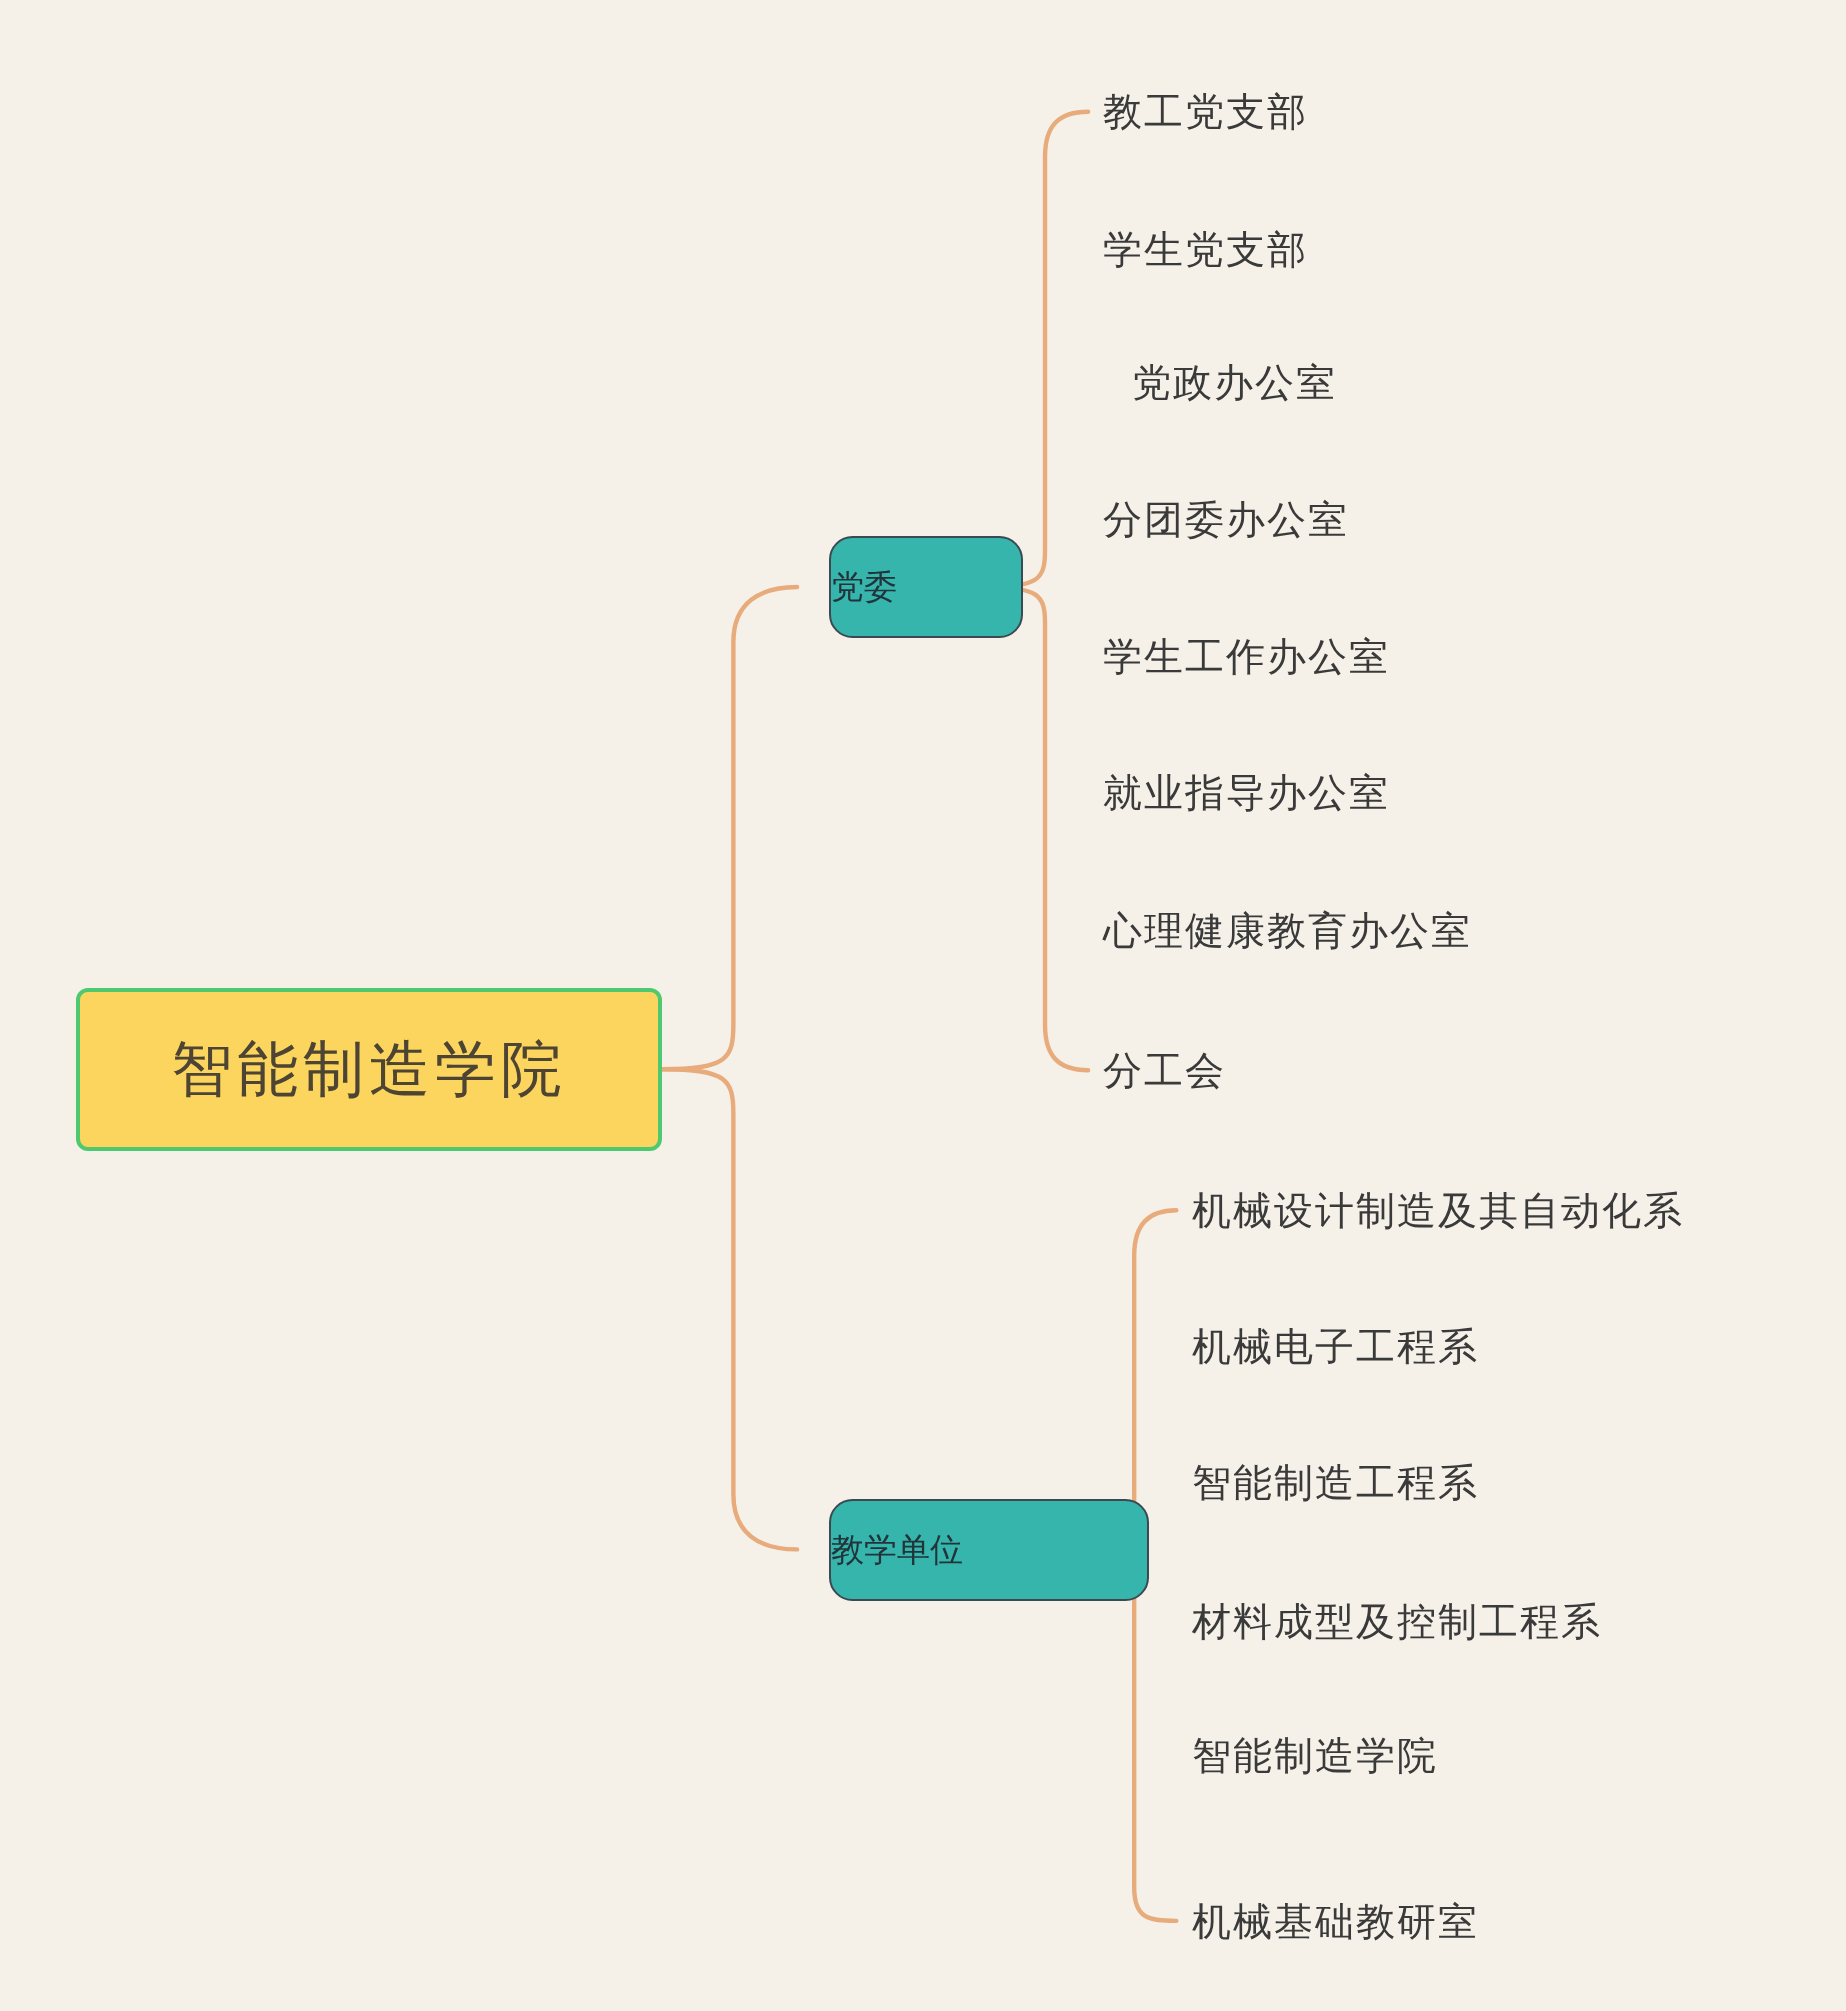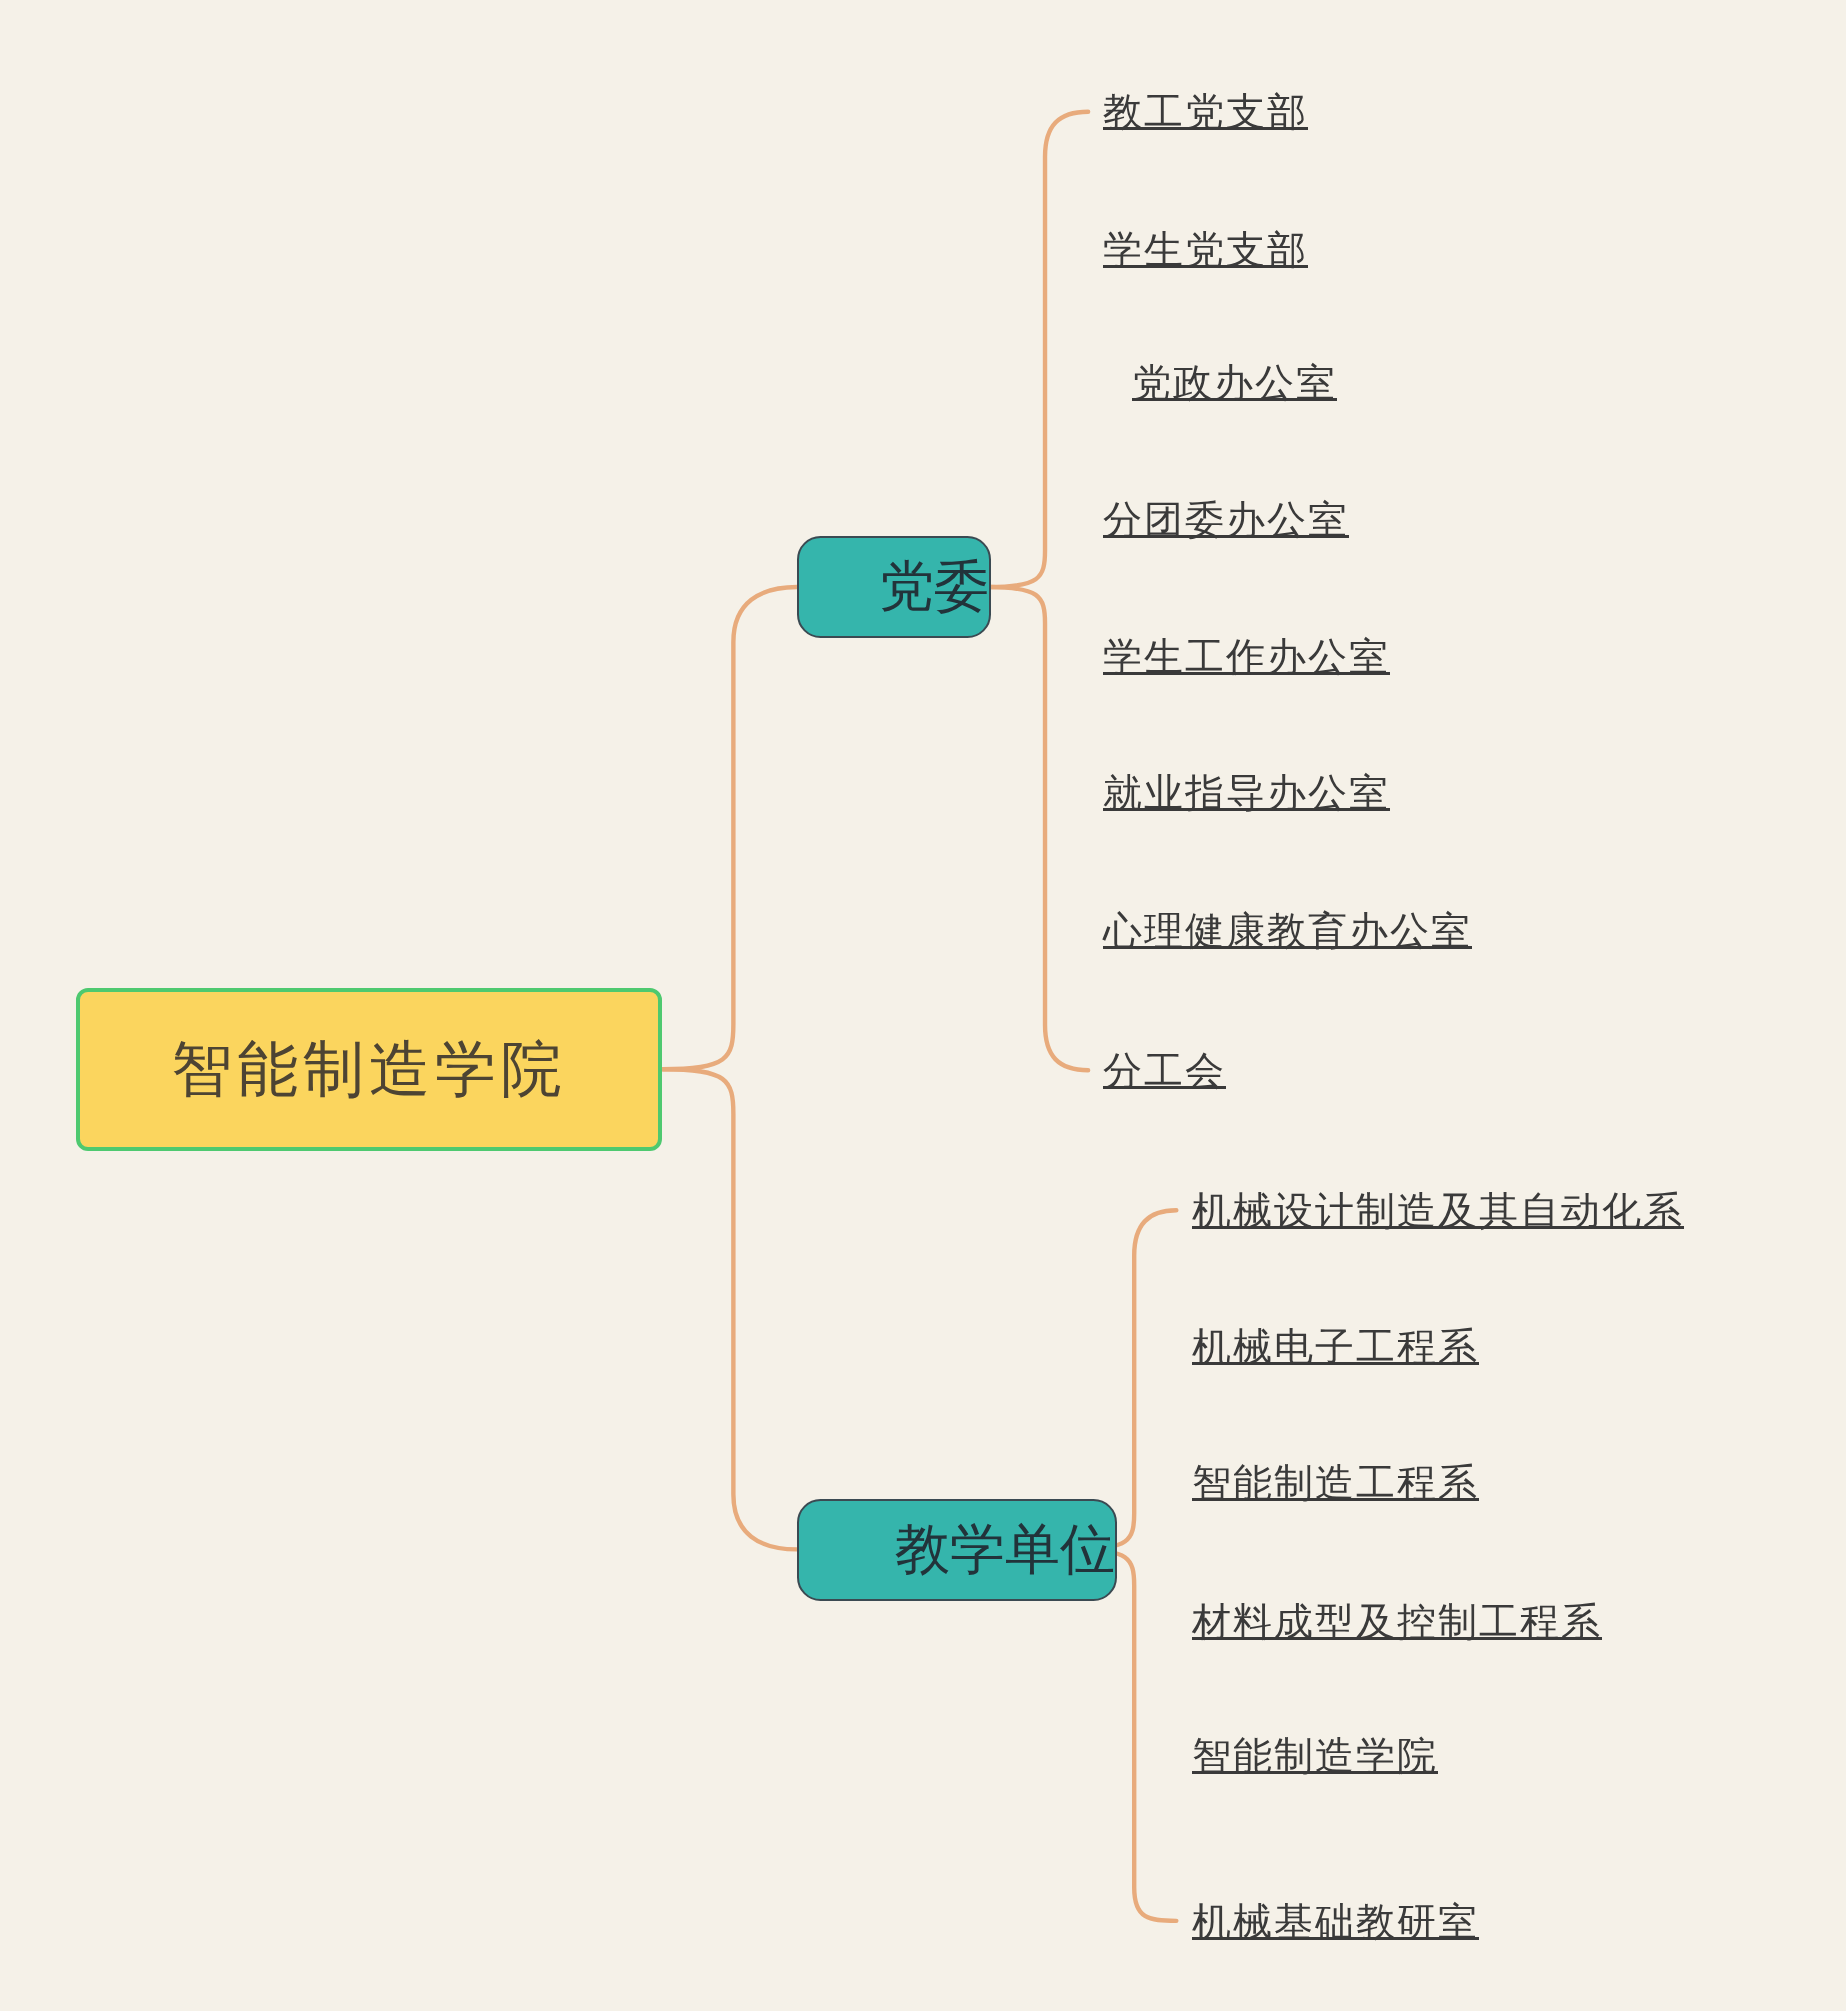--- a/index.html
+++ b/index.html
@@ -33,31 +33,30 @@
     border:4.9px solid var(--root-border);
     border-radius:12px;
     display:flex;align-items:center;justify-content:center;
     font-size:61px;letter-spacing:4.9px;color:var(--root-text);
   }
   .branch-node{
     position:absolute;height:102px;
     background:var(--node-fill);
     border:2.9px solid var(--node-border);
     border-radius:23.5px;
-    display:flex;align-items:center;justify-content:flex-end;
-    font-size:55px;color:var(--node-text);
+    display:flex;align-items:center;justify-content:flex-start;
+    font-size:33px;color:var(--node-text);margin-left:32px;
   }
   .branch-party{left:797px;top:536px;width:194px;}
   .branch-teaching{left:797px;top:1499px;width:320px;}
   .leaf{
     position:absolute;
     font-size:39px;line-height:55px;letter-spacing:2px;
     color:var(--leaf-text);
     white-space:nowrap;
-    text-decoration:underline;
   }
 </style>
 </head>
 <body>
 
 <div class="canvas">
 
   <svg class="connectors" viewBox="0 0 1884 2052" aria-hidden="true">
 
     <path d="M 813 599 C 775 599 748 615 748 655 L 748 1045 C 748 1080 742 1091 676 1091"></path>

